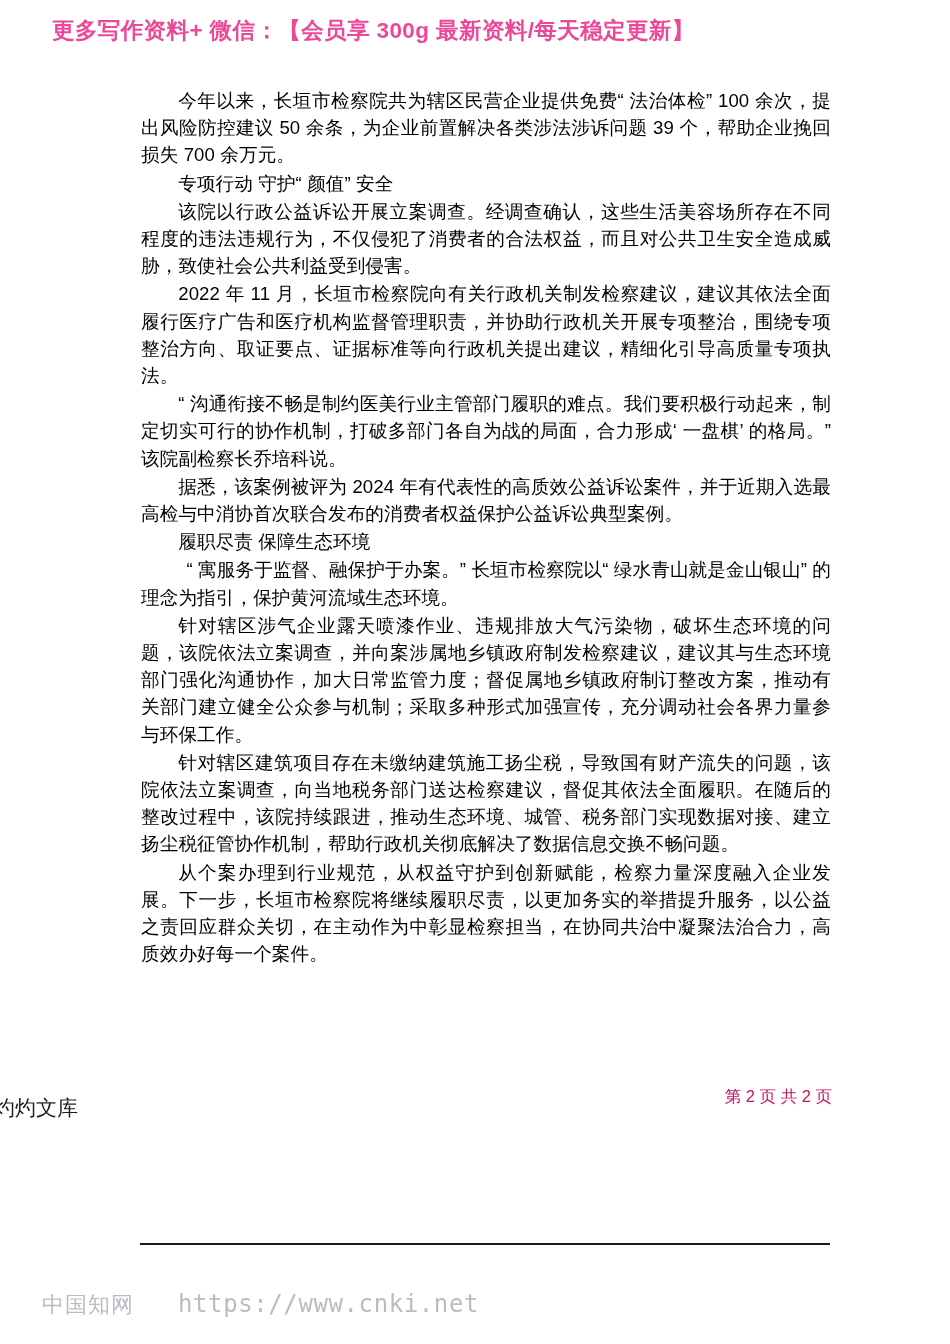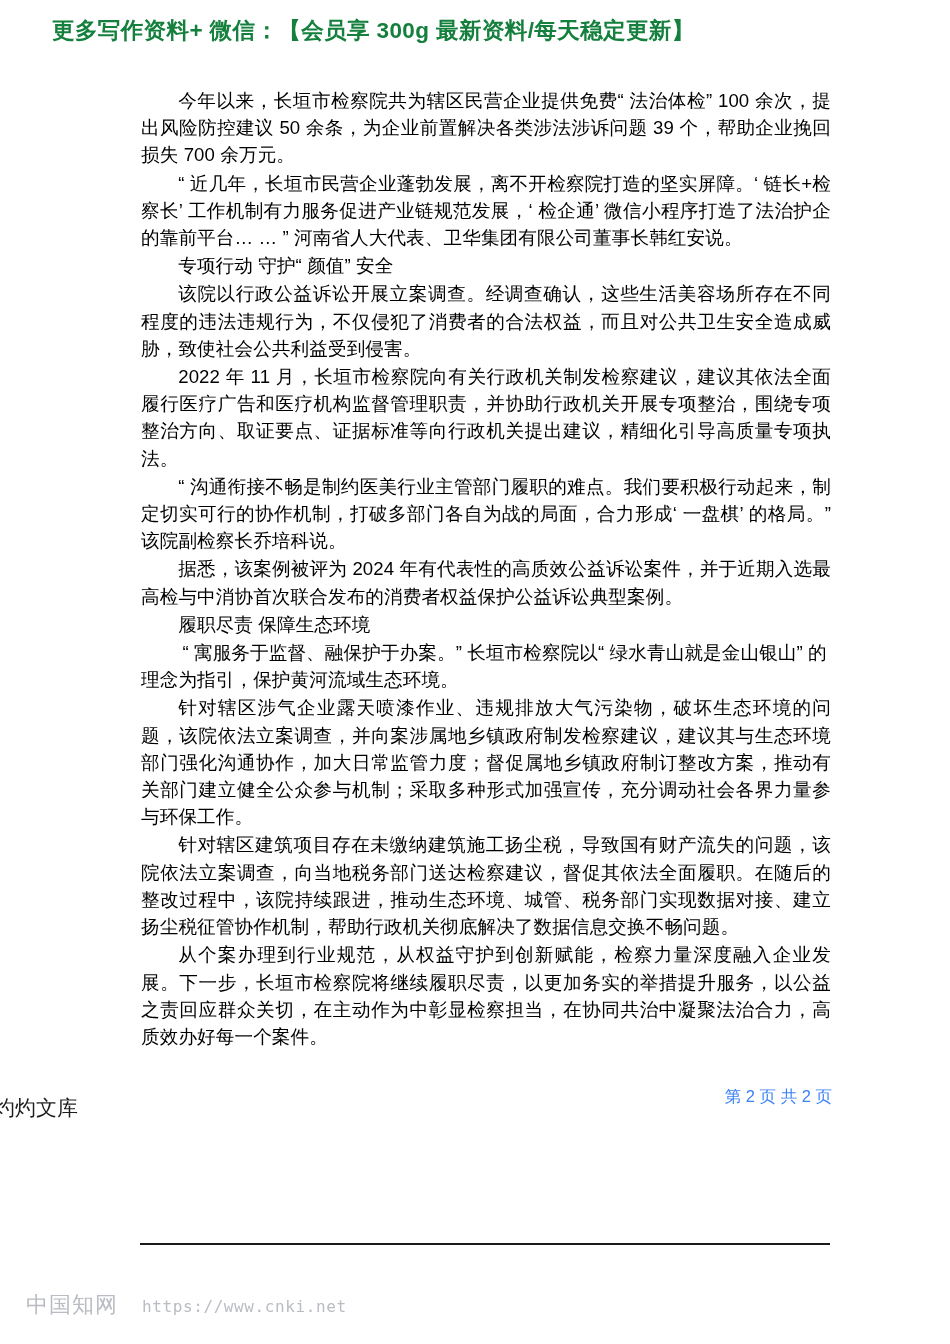--- a/index.html
+++ b/index.html
@@ -55,33 +55,33 @@
     letter-spacing: 0.1px;
     word-break: break-all;
   }
   .para.indent {
     text-indent: 2em;
   }
   .para.heading {
     text-indent: 2em;
   }
   .para.shortline {
-    text-align: center;
+    text-align: right;
   }
 
   
   .page-number {
     position: absolute;
     left: 0;
     top: 1085px;
     width: 832px;
     text-align: right;
     font-size: 16.5px;
     line-height: 22px;
-    color: #3b82f6;
+    color: #be185d;
   }
 
   
   .lib-watermark {
     position: absolute;
     left: -6px;
     top: 1095px;
     font-size: 21px;
     line-height: 26px;
     color: #1c1c1c;
@@ -95,51 +95,51 @@
     left: 140px;
     top: 1243px;
     width: 690px;
     height: 2px;
     background: #1a1a1a;
   }
 
   
   .cnki-watermark {
     position: absolute;
-    left: 26px;
+    left: 42px;
     top: 1290px;
     display: flex;
     align-items: baseline;
     gap: 24px;
     color: #b9bcc2;
     white-space: nowrap;
   }
   .cnki-name {
     font-family: "DejaVu Serif", "Liberation Serif", serif;
     font-size: 22px;
     letter-spacing: 1px;
   }
   .cnki-url {
     font-family: "DejaVu Sans Mono", "Liberation Mono", monospace;
-    font-size: 16px;
+    font-size: 24px;
     letter-spacing: 0.6px;
+    margin-left: 20px;
   }
 </style>
 </head>
 <body>
 
 <div id="page">
 
   <div class="promo-banner">
-    <span class="promo-text" style="color: #15803d;">更多写作资料+ 微信：【会员享 300g 最新资料/每天稳定更新】</span>
+    <span class="promo-text" style="color: #ec4899;">更多写作资料+ 微信：【会员享 300g 最新资料/每天稳定更新】</span>
   </div>
 
   <div class="doc-body">
     <p class="para indent">今年以来，长垣市检察院共为辖区民营企业提供免费“ 法治体检” 100 余次，提出风险防控建议 50 余条，为企业前置解决各类涉法涉诉问题 39 个，帮助企业挽回损失 700 余万元。</p>
-    <p class="para indent">“ 近几年，长垣市民营企业蓬勃发展，离不开检察院打造的坚实屏障。‘ 链长+检察长’ 工作机制有力服务促进产业链规范发展，‘ 检企通’ 微信小程序打造了法治护企的靠前平台… … ” 河南省人大代表、卫华集团有限公司董事长韩红安说。</p>
     <p class="para heading">专项行动 守护“ 颜值” 安全</p>
     <p class="para indent">该院以行政公益诉讼开展立案调查。经调查确认，这些生活美容场所存在不同程度的违法违规行为，不仅侵犯了消费者的合法权益，而且对公共卫生安全造成威胁，致使社会公共利益受到侵害。</p>
     <p class="para indent">2022 年 11 月，长垣市检察院向有关行政机关制发检察建议，建议其依法全面履行医疗广告和医疗机构监督管理职责，并协助行政机关开展专项整治，围绕专项整治方向、取证要点、证据标准等向行政机关提出建议，精细化引导高质量专项执法。</p>
     <p class="para indent">“ 沟通衔接不畅是制约医美行业主管部门履职的难点。我们要积极行动起来，制定切实可行的协作机制，打破多部门各自为战的局面，合力形成‘ 一盘棋’ 的格局。” 该院副检察长乔培科说。</p>
     <p class="para indent">据悉，该案例被评为 2024 年有代表性的高质效公益诉讼案件，并于近期入选最高检与中消协首次联合发布的消费者权益保护公益诉讼典型案例。</p>
     <p class="para heading">履职尽责 保障生态环境</p>
     <p class="para indent shortline">“ 寓服务于监督、融保护于办案。” 长垣市检察院以“ 绿水青山就是金山银山” 的理念为指引，保护黄河流域生态环境。</p>
     <p class="para indent">针对辖区涉气企业露天喷漆作业、违规排放大气污染物，破坏生态环境的问题，该院依法立案调查，并向案涉属地乡镇政府制发检察建议，建议其与生态环境部门强化沟通协作，加大日常监管力度；督促属地乡镇政府制订整改方案，推动有关部门建立健全公众参与机制；采取多种形式加强宣传，充分调动社会各界力量参与环保工作。</p>
     <p class="para indent">针对辖区建筑项目存在未缴纳建筑施工扬尘税，导致国有财产流失的问题，该院依法立案调查，向当地税务部门送达检察建议，督促其依法全面履职。在随后的整改过程中，该院持续跟进，推动生态环境、城管、税务部门实现数据对接、建立扬尘税征管协作机制，帮助行政机关彻底解决了数据信息交换不畅问题。</p>
     <p class="para indent">从个案办理到行业规范，从权益守护到创新赋能，检察力量深度融入企业发展。下一步，长垣市检察院将继续履职尽责，以更加务实的举措提升服务，以公益之责回应群众关切，在主动作为中彰显检察担当，在协同共治中凝聚法治合力，高质效办好每一个案件。</p>

